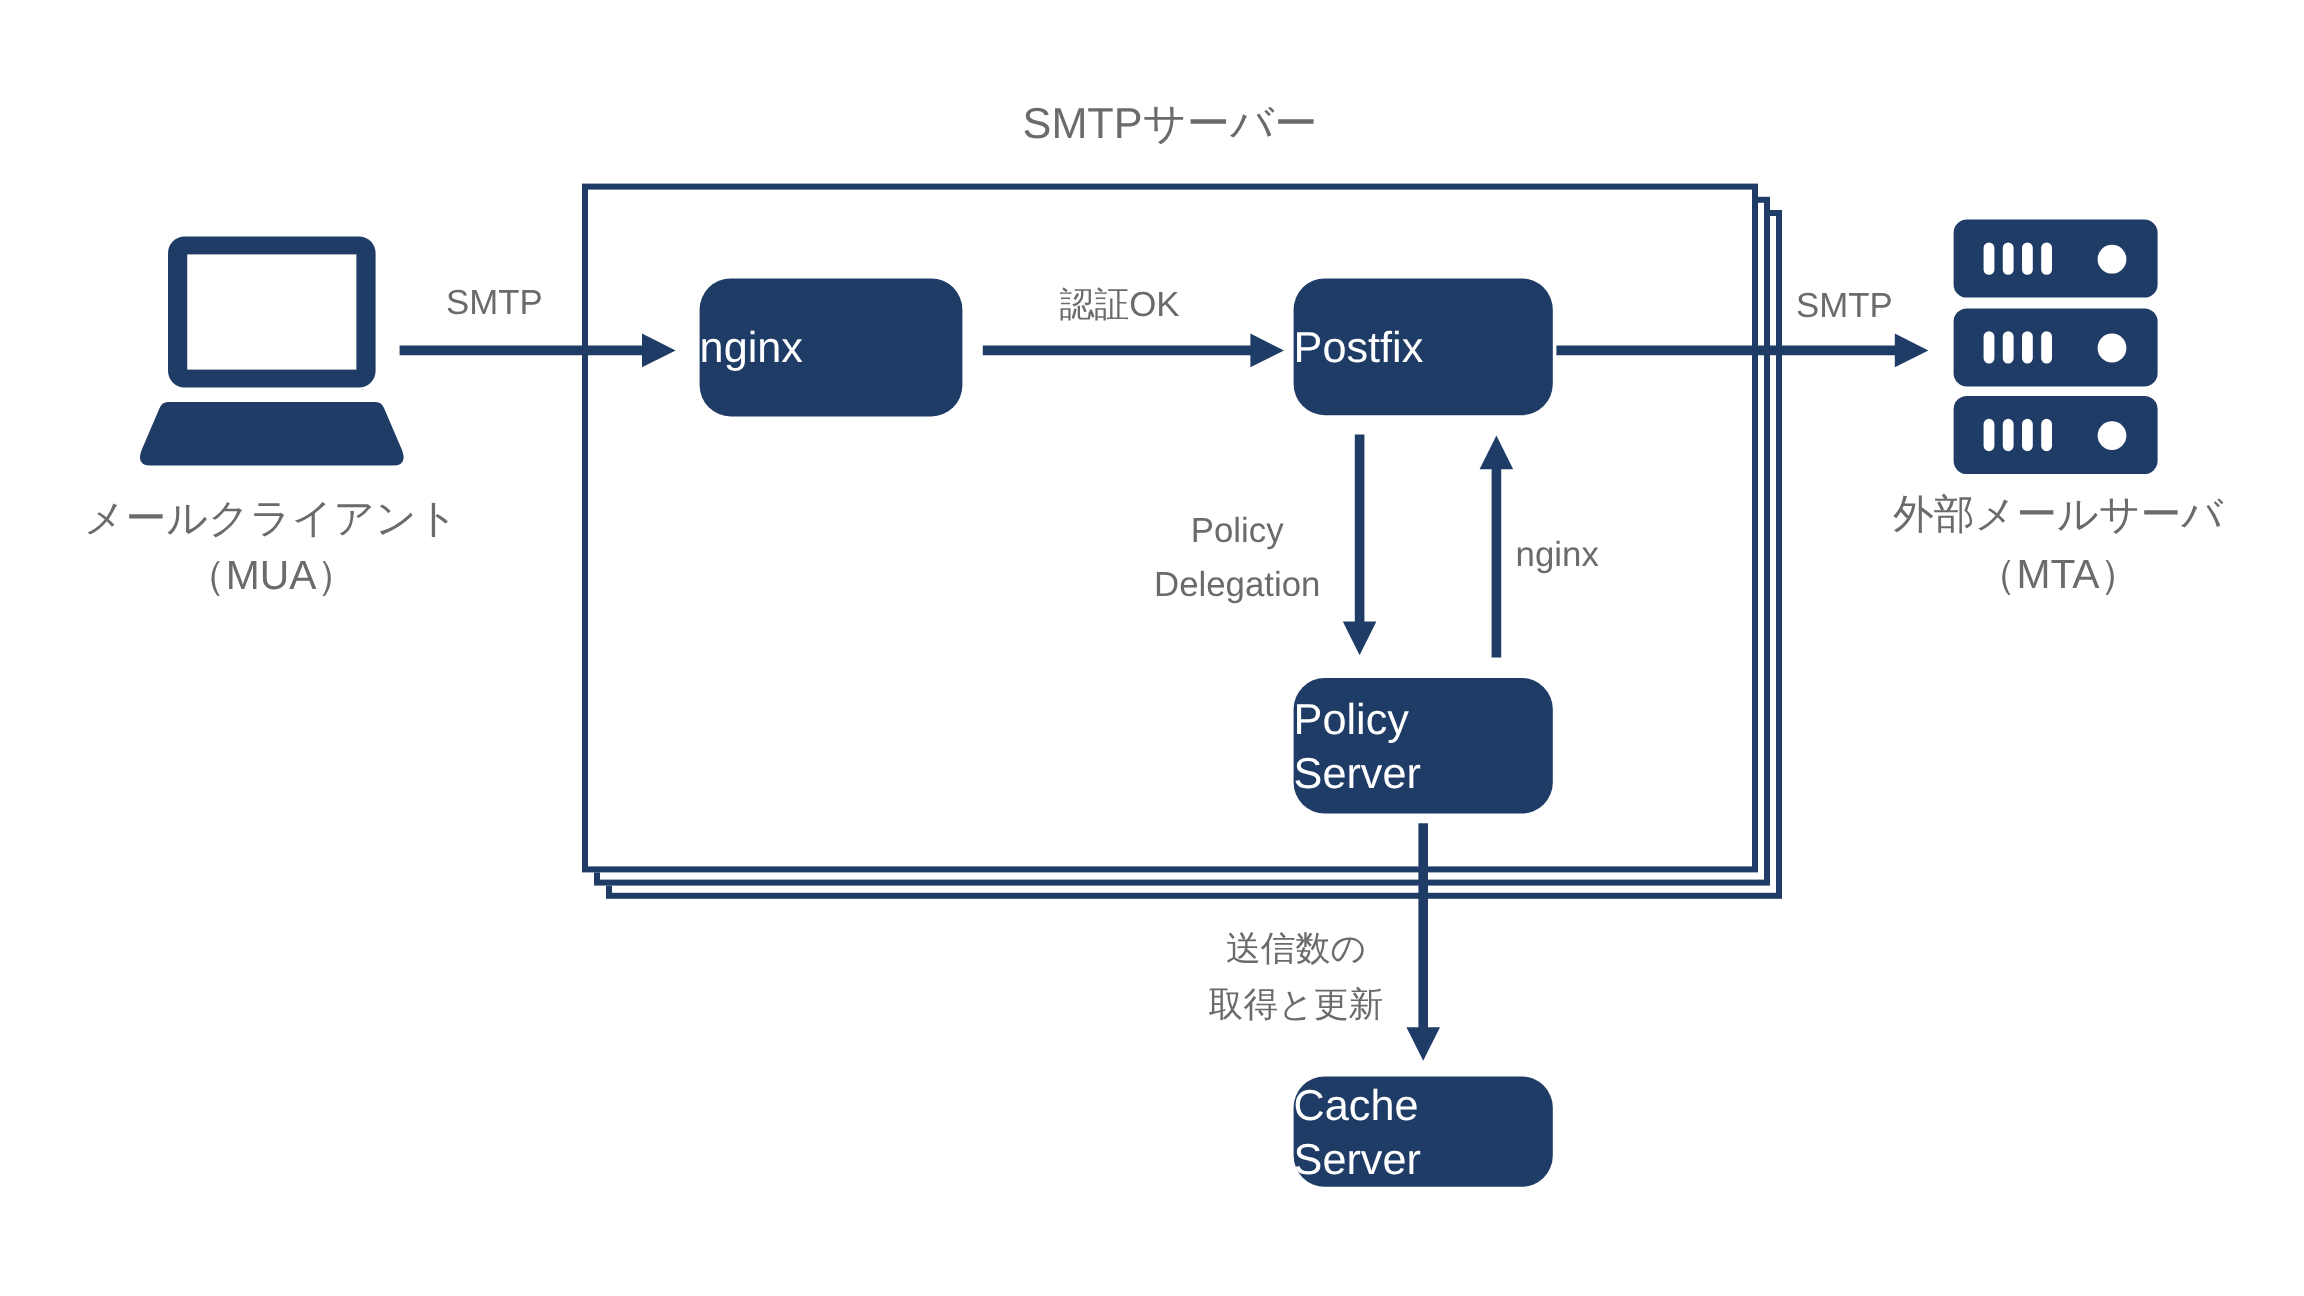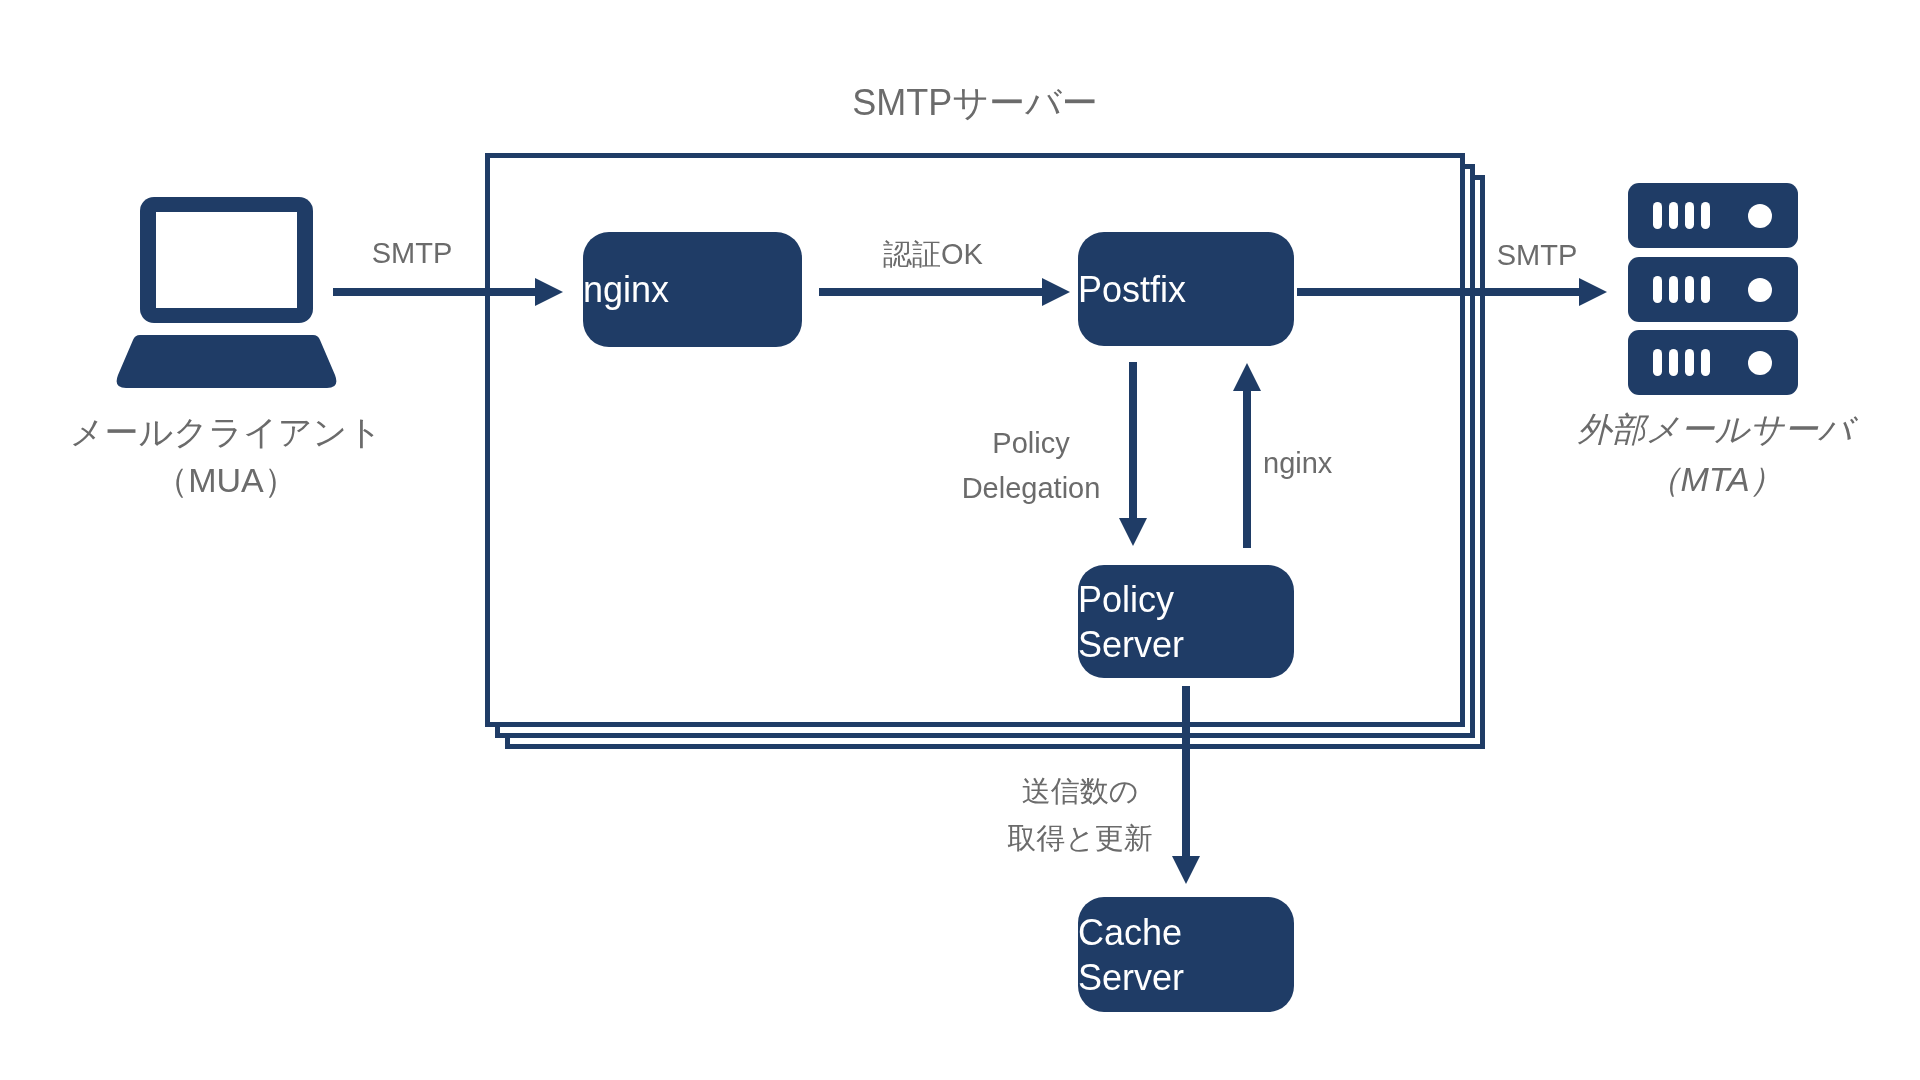--- a/index.html
+++ b/index.html
@@ -51,21 +51,21 @@
     align-items: flex-start;
     justify-content: center;
     font-size: 36px;
     line-height: 45px;
     z-index: 4;
     text-align: center;
   }
   #node-nginx         { left: 583px;  top: 232px; width: 219px; height: 115px; }
   #node-postfix       { left: 1078px; top: 232px; width: 216px; height: 114px; }
   #node-policy-server { left: 1078px; top: 565px; width: 216px; height: 113px; }
-  #node-cache-server  { left: 1078px; top: 897px; width: 216px; height: 115px; }
+  #node-cache-server  { left: 1078px; top: 897px; width: 216px; height: 92px; }
 
   
   .gray-label {
     position: absolute;
     color: var(--gray, #6b6b6b);
     font-size: 29px;
     line-height: 34px;
     text-align: center;
     z-index: 6;
     white-space: nowrap;
@@ -79,21 +79,21 @@
 
   .caption {
     position: absolute;
     color: var(--gray, #6b6b6b);
     font-size: 34px;
     text-align: center;
     z-index: 6;
     white-space: nowrap;
   }
   #caption-mail-client          { left: 26px;   top: 408px; width: 400px; line-height: 48px; }
-  #caption-external-mail-server { left: 1515px; top: 404px; width: 400px; line-height: 50px; font-style: italic; }
+  #caption-external-mail-server { left: 1515px; top: 404px; width: 400px; line-height: 50px; }
 
   
   #overlay {
     position: absolute;
     left: 0; top: 0;
     z-index: 5;
     pointer-events: none;
   }
   .navy-fill   { fill: var(--navy, #1f3c66); }
   .white-fill  { fill: var(--white, #ffffff); }

